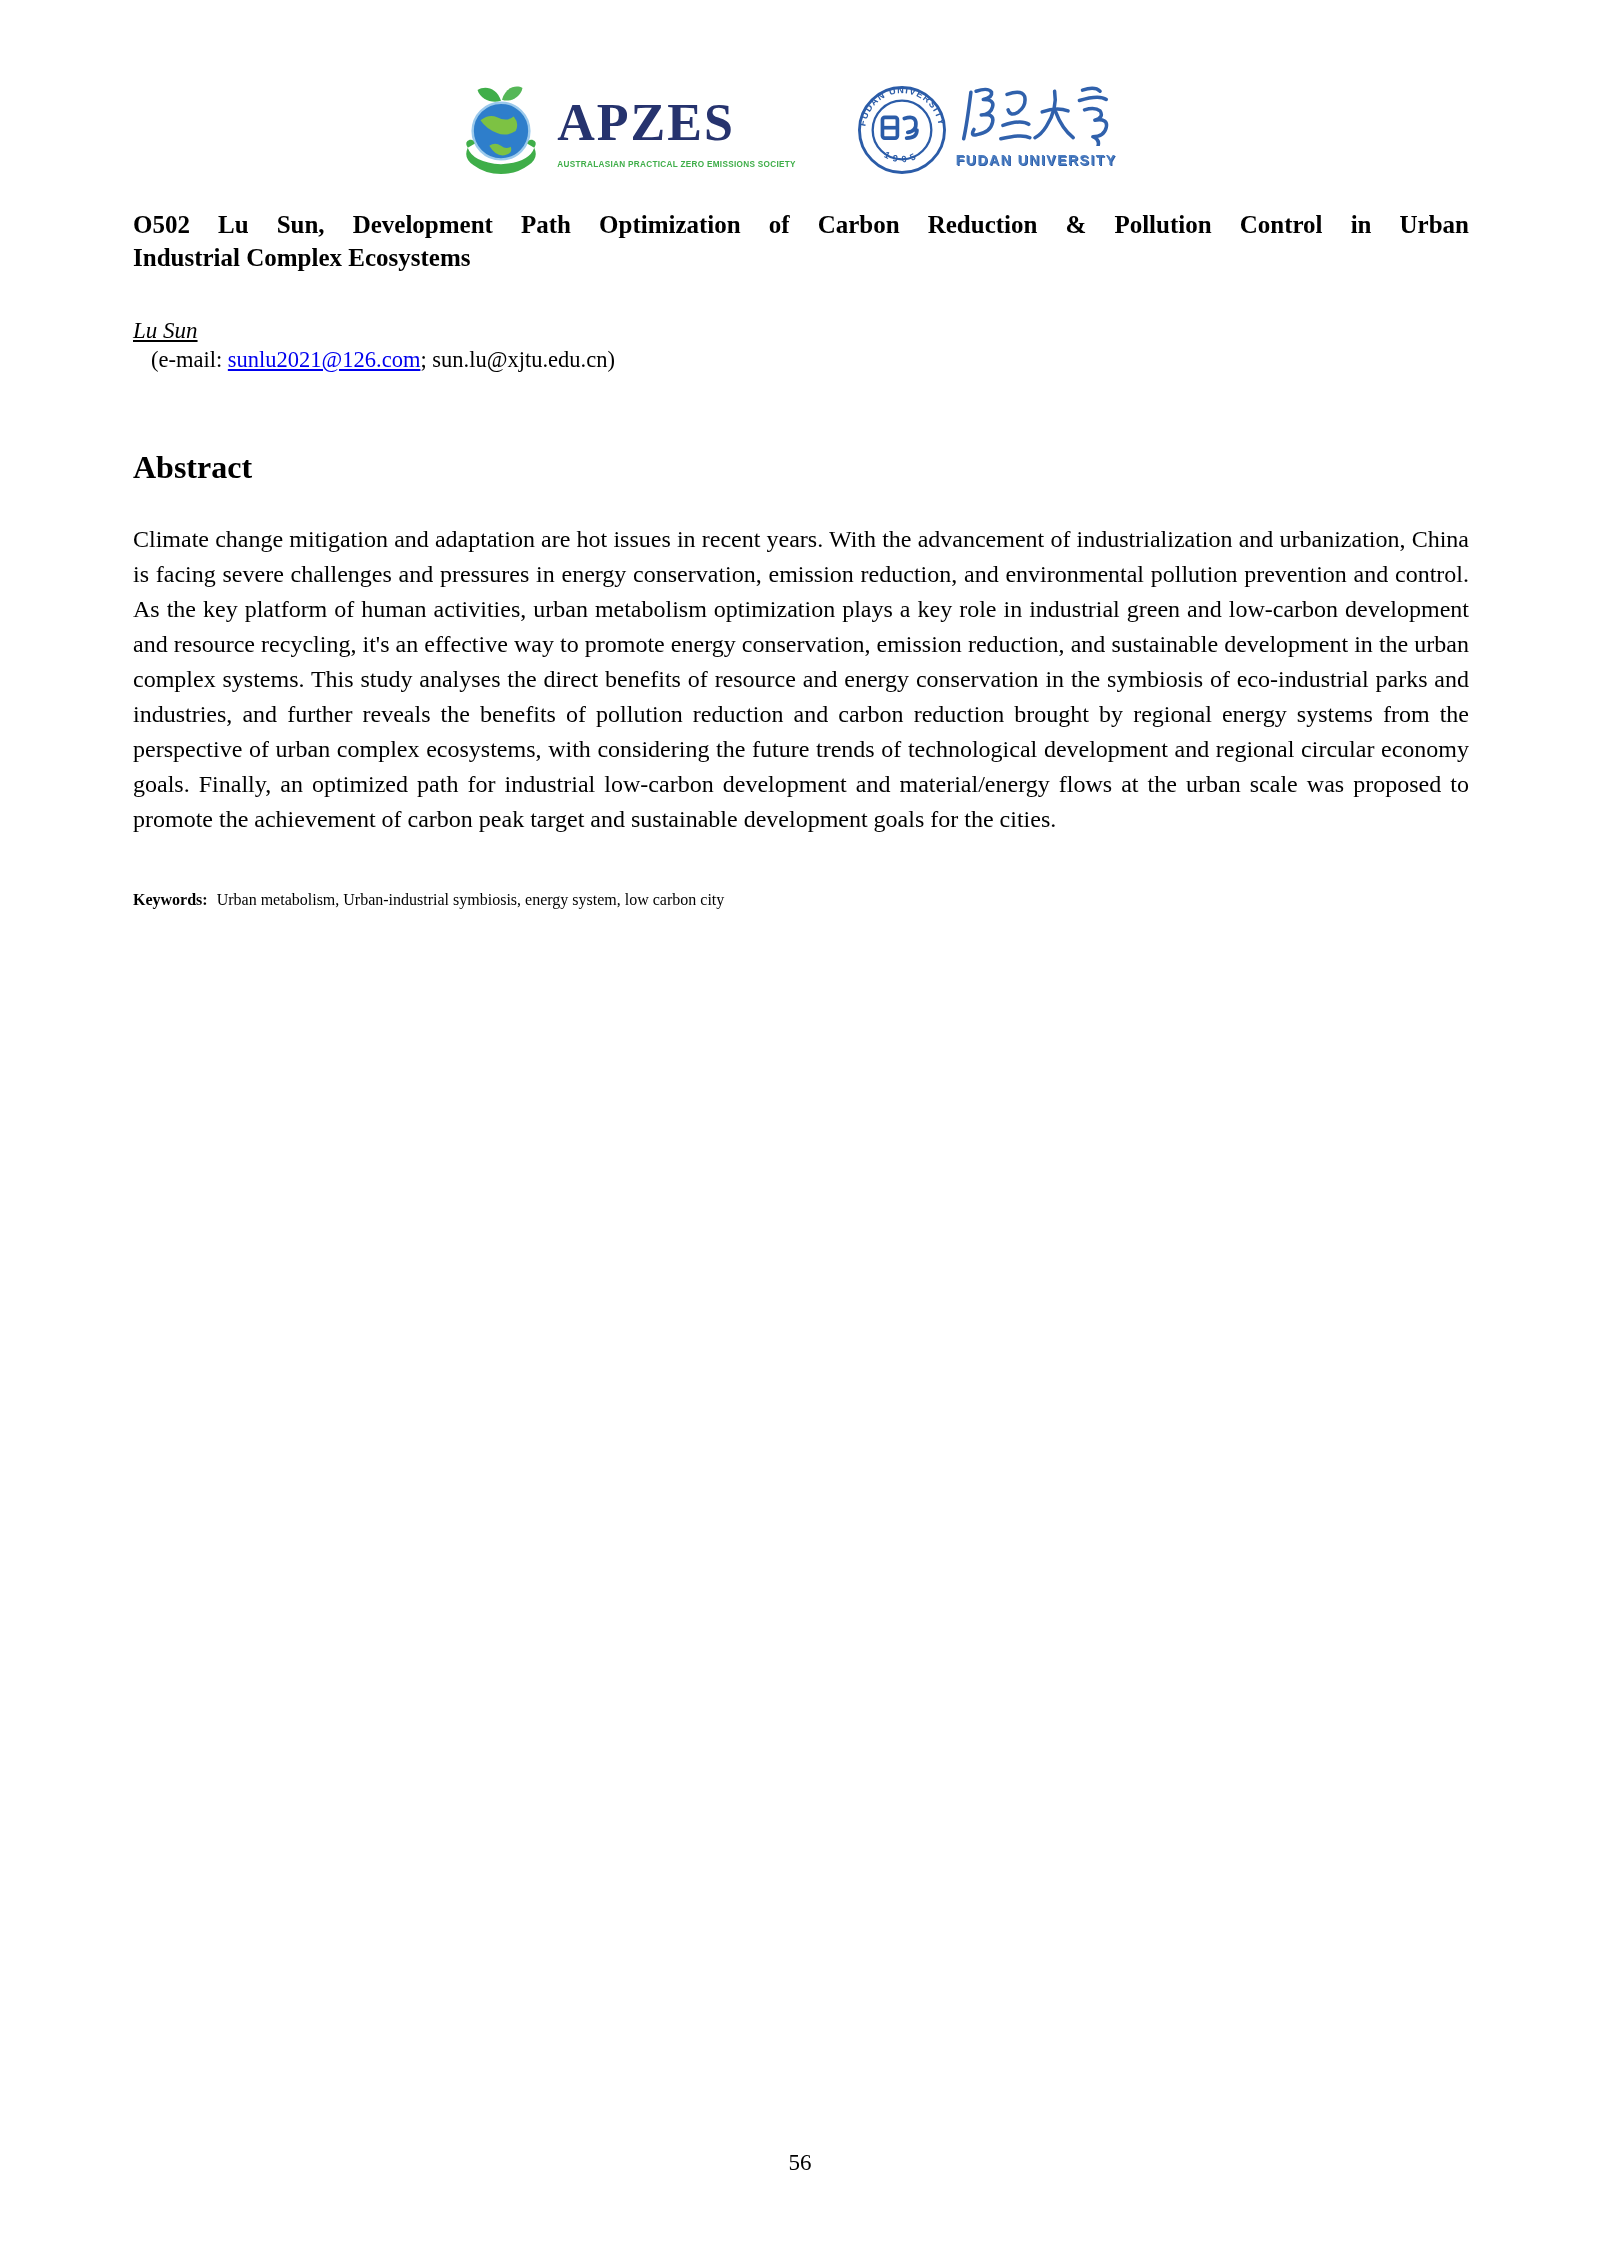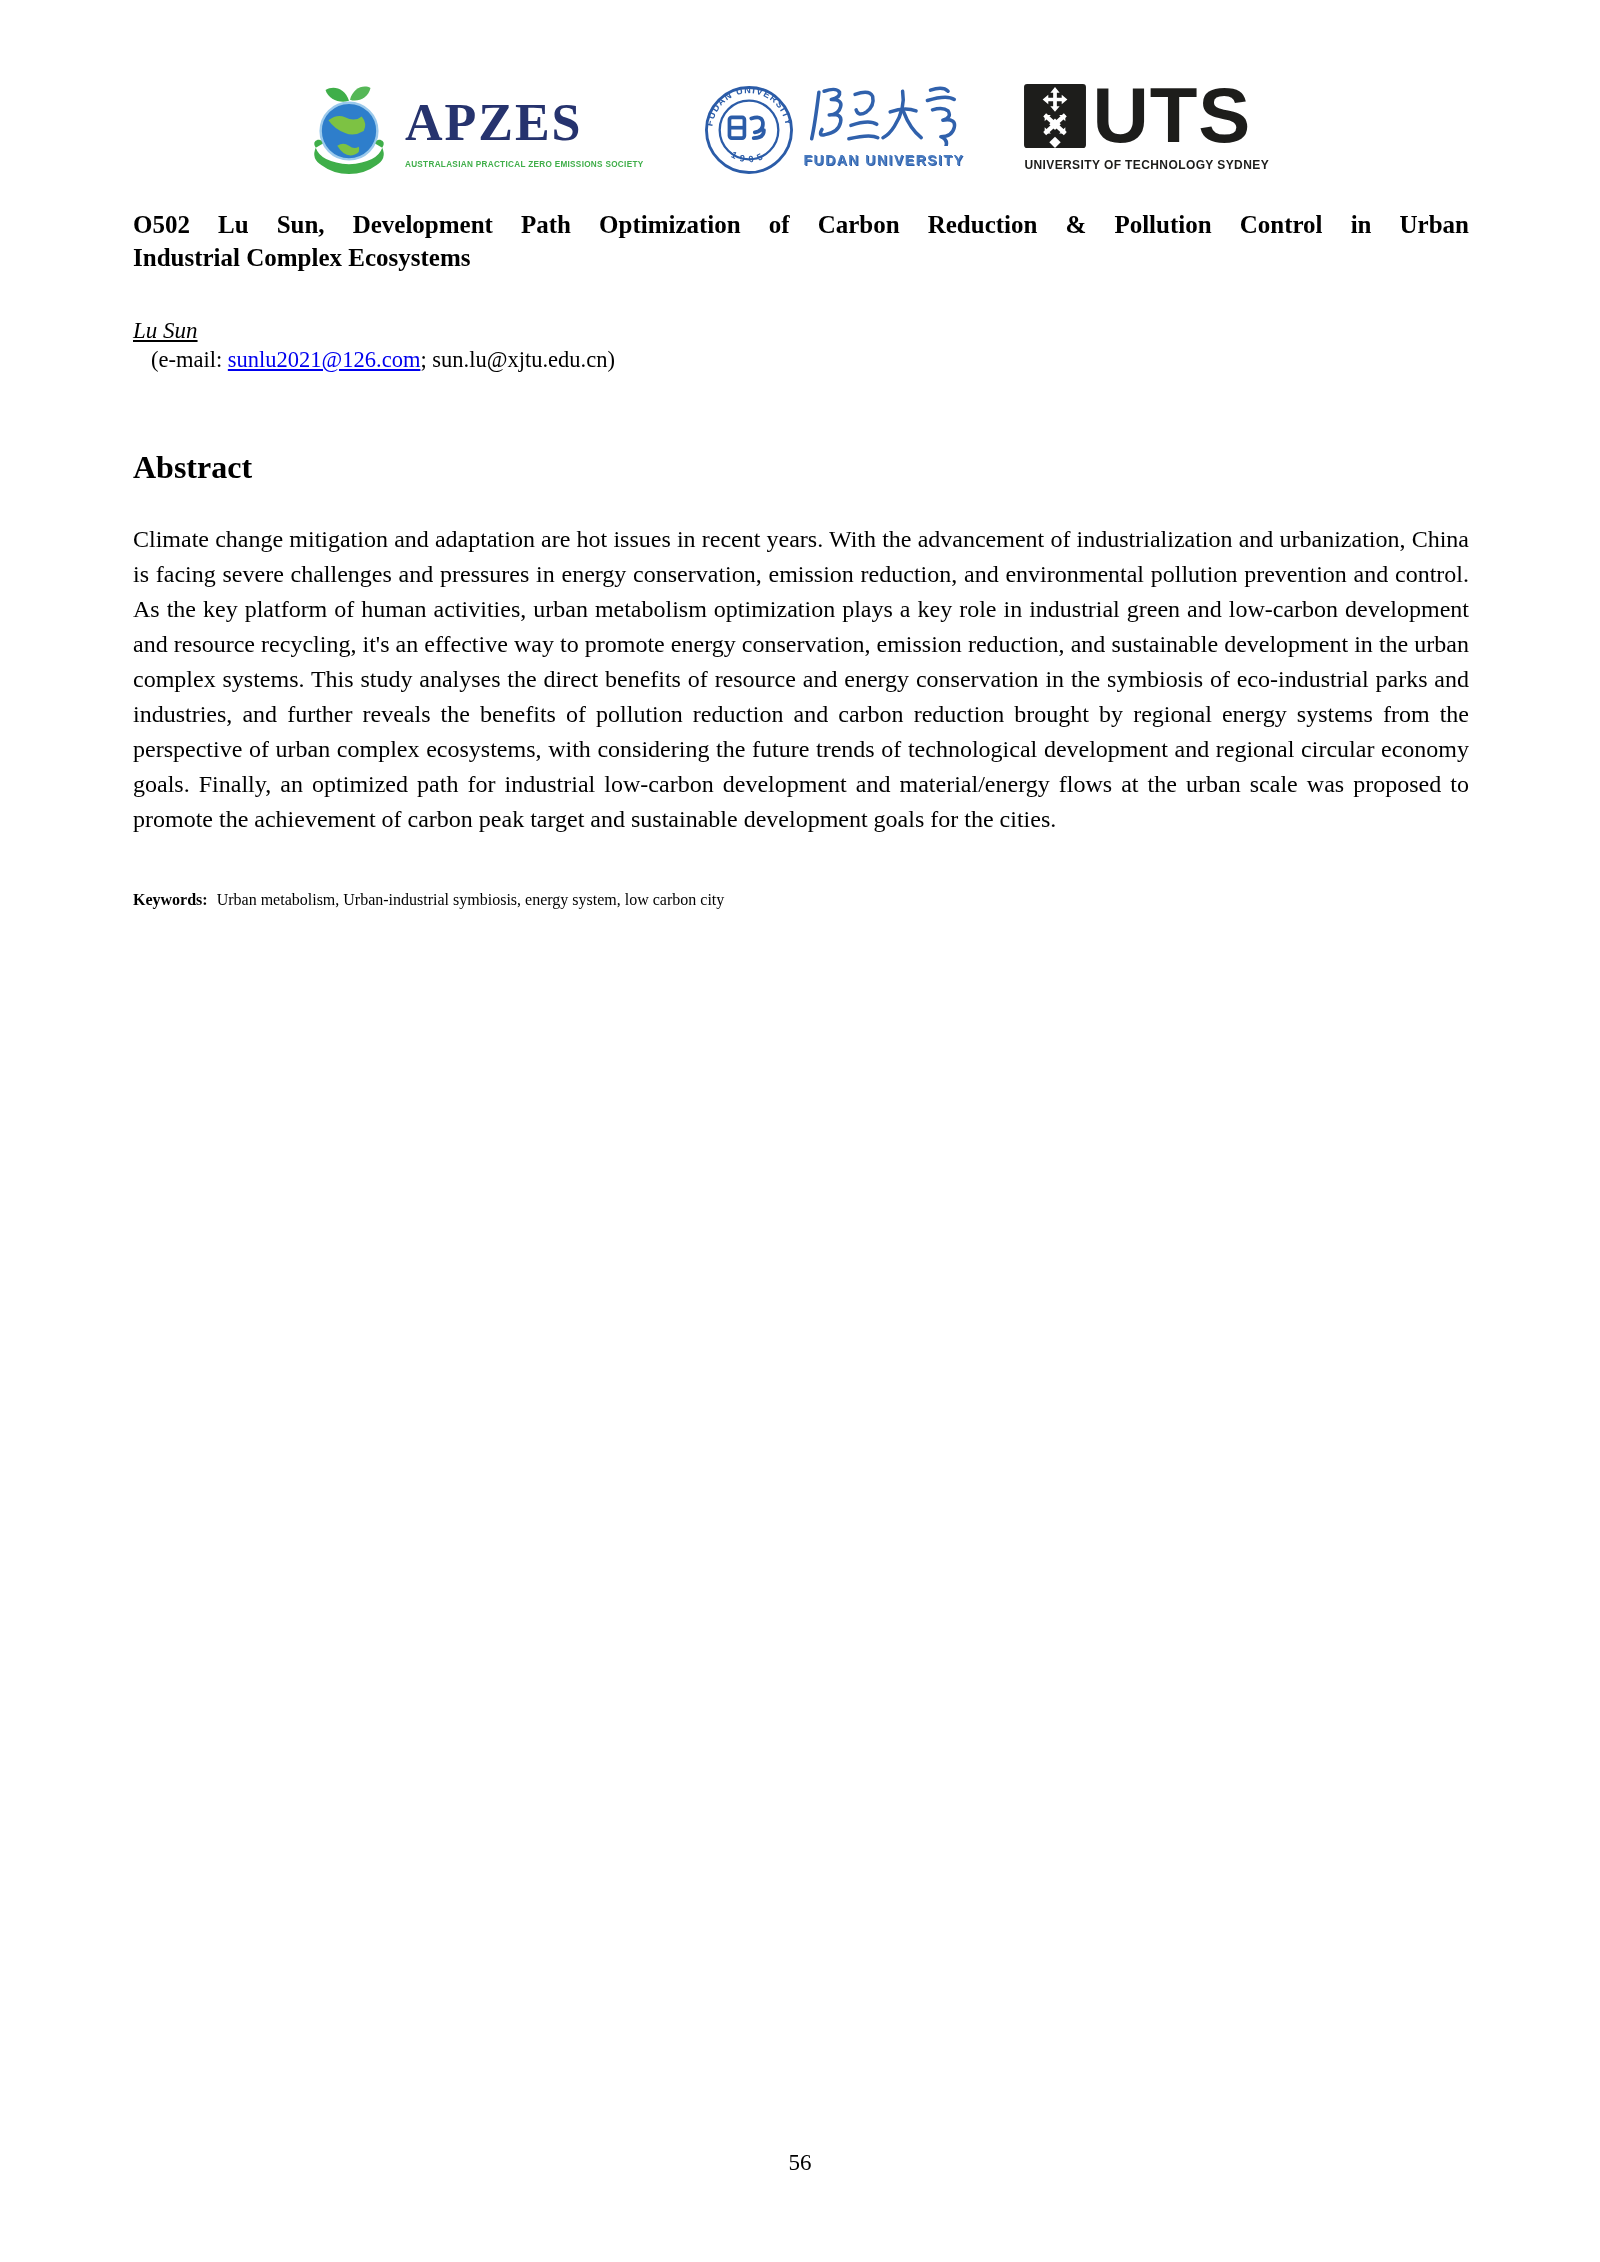--- a/index.html
+++ b/index.html
@@ -141,40 +141,20 @@
                 <path d="M120 6 q12 -4 17 1"></path>
                 <path d="M117 16 q19 -6 26 -1"></path>
                 <path d="M122 25 q10 -3 15 1 q4 6 -5 9 q13 -2 11 7 q-2 9 -13 9 q7 3 5 9"></path>
               </g>
             </svg>
           </span>
           <span class="fudan-caption">FUDAN UNIVERSITY</span>
         </span>
       </div>
 
-      <div class="logo uts">
-        <span class="uts-top">
-          <span>
-            <svg width="62" height="64" viewBox="0 0 60 62">
-              <rect x="0" y="0" width="60" height="62" rx="3" fill="#1d1d1b"></rect>
-              <g fill="#ffffff">
-                <path d="M30 3 L34.5 8.5 H31.8 V13.2 H36.5 V10.5 L42 15 L36.5 19.5 V16.8 H31.8 V21.5 H34.5 L30 27 L25.5 21.5 H28.2 V16.8 H23.5 V19.5 L18 15 L23.5 10.5 V13.2 H28.2 V8.5 H25.5 Z"></path>
-                <g transform="translate(30,39)">
-                  <path d="M-10 -9 L10 9 M10 -9 L-10 9" stroke="#ffffff" stroke-width="4.2"></path>
-                  <path d="M-10 -9 l6 0 -6 6 z M10 -9 l-6 0 6 6 z M-10 9 l6 0 -6 -6 z M10 9 l-6 0 6 -6 z"></path>
-                  <rect x="-4" y="-4" width="8" height="8" transform="rotate(45)"></rect>
-                </g>
-                <path d="M30 51 l5.5 5.5 -5.5 5.5 -5.5 -5.5 z"></path>
-              </g>
-            </svg>
-          </span>
-          <span class="uts-name">UTS</span>
-        </span>
-        <span class="uts-caption">UNIVERSITY OF TECHNOLOGY SYDNEY</span>
-      </div>
     </div>
 
     <h1 class="title">
       <span class="title-l1">O502 Lu Sun, Development Path Optimization of Carbon Reduction &amp; Pollution Control in Urban</span>
       <span class="title-l2">Industrial Complex Ecosystems</span>
     </h1>
 
     <p class="author">
       <span class="author-name">Lu Sun</span>
     </p>

